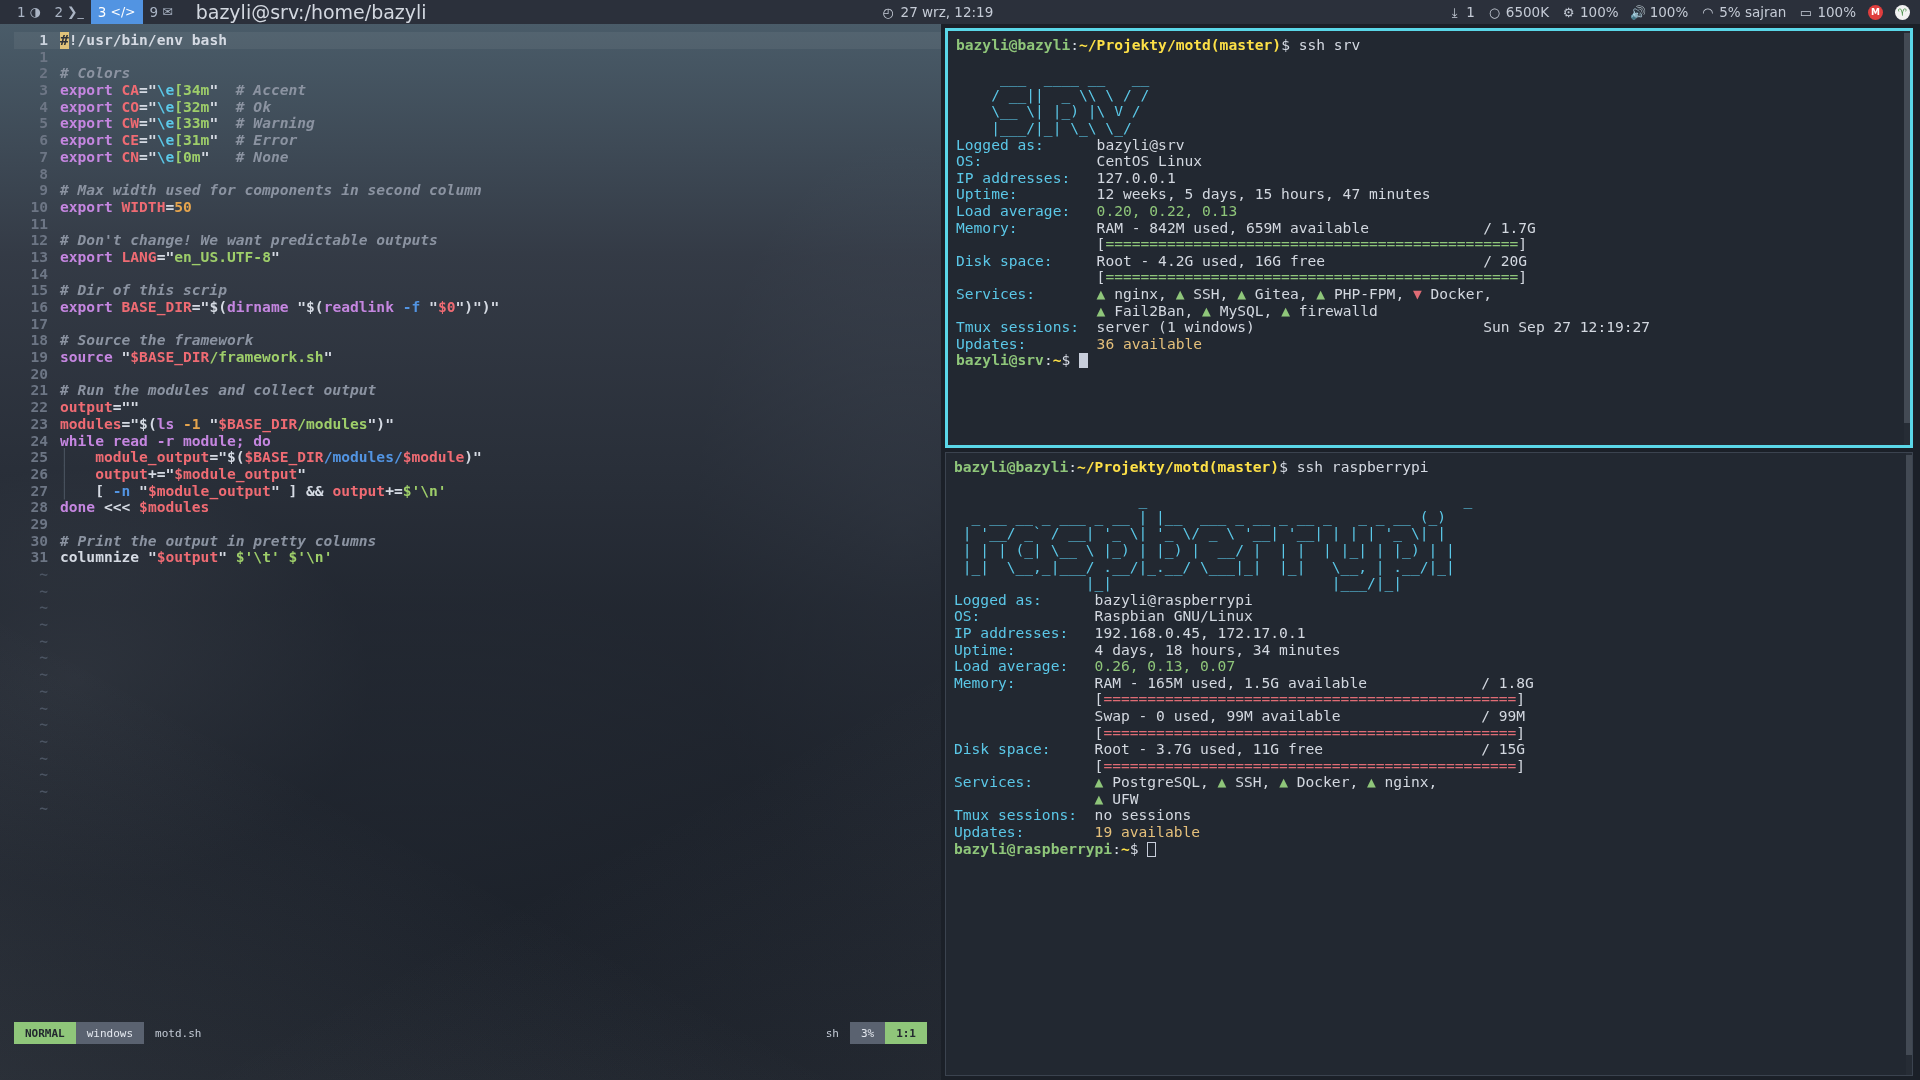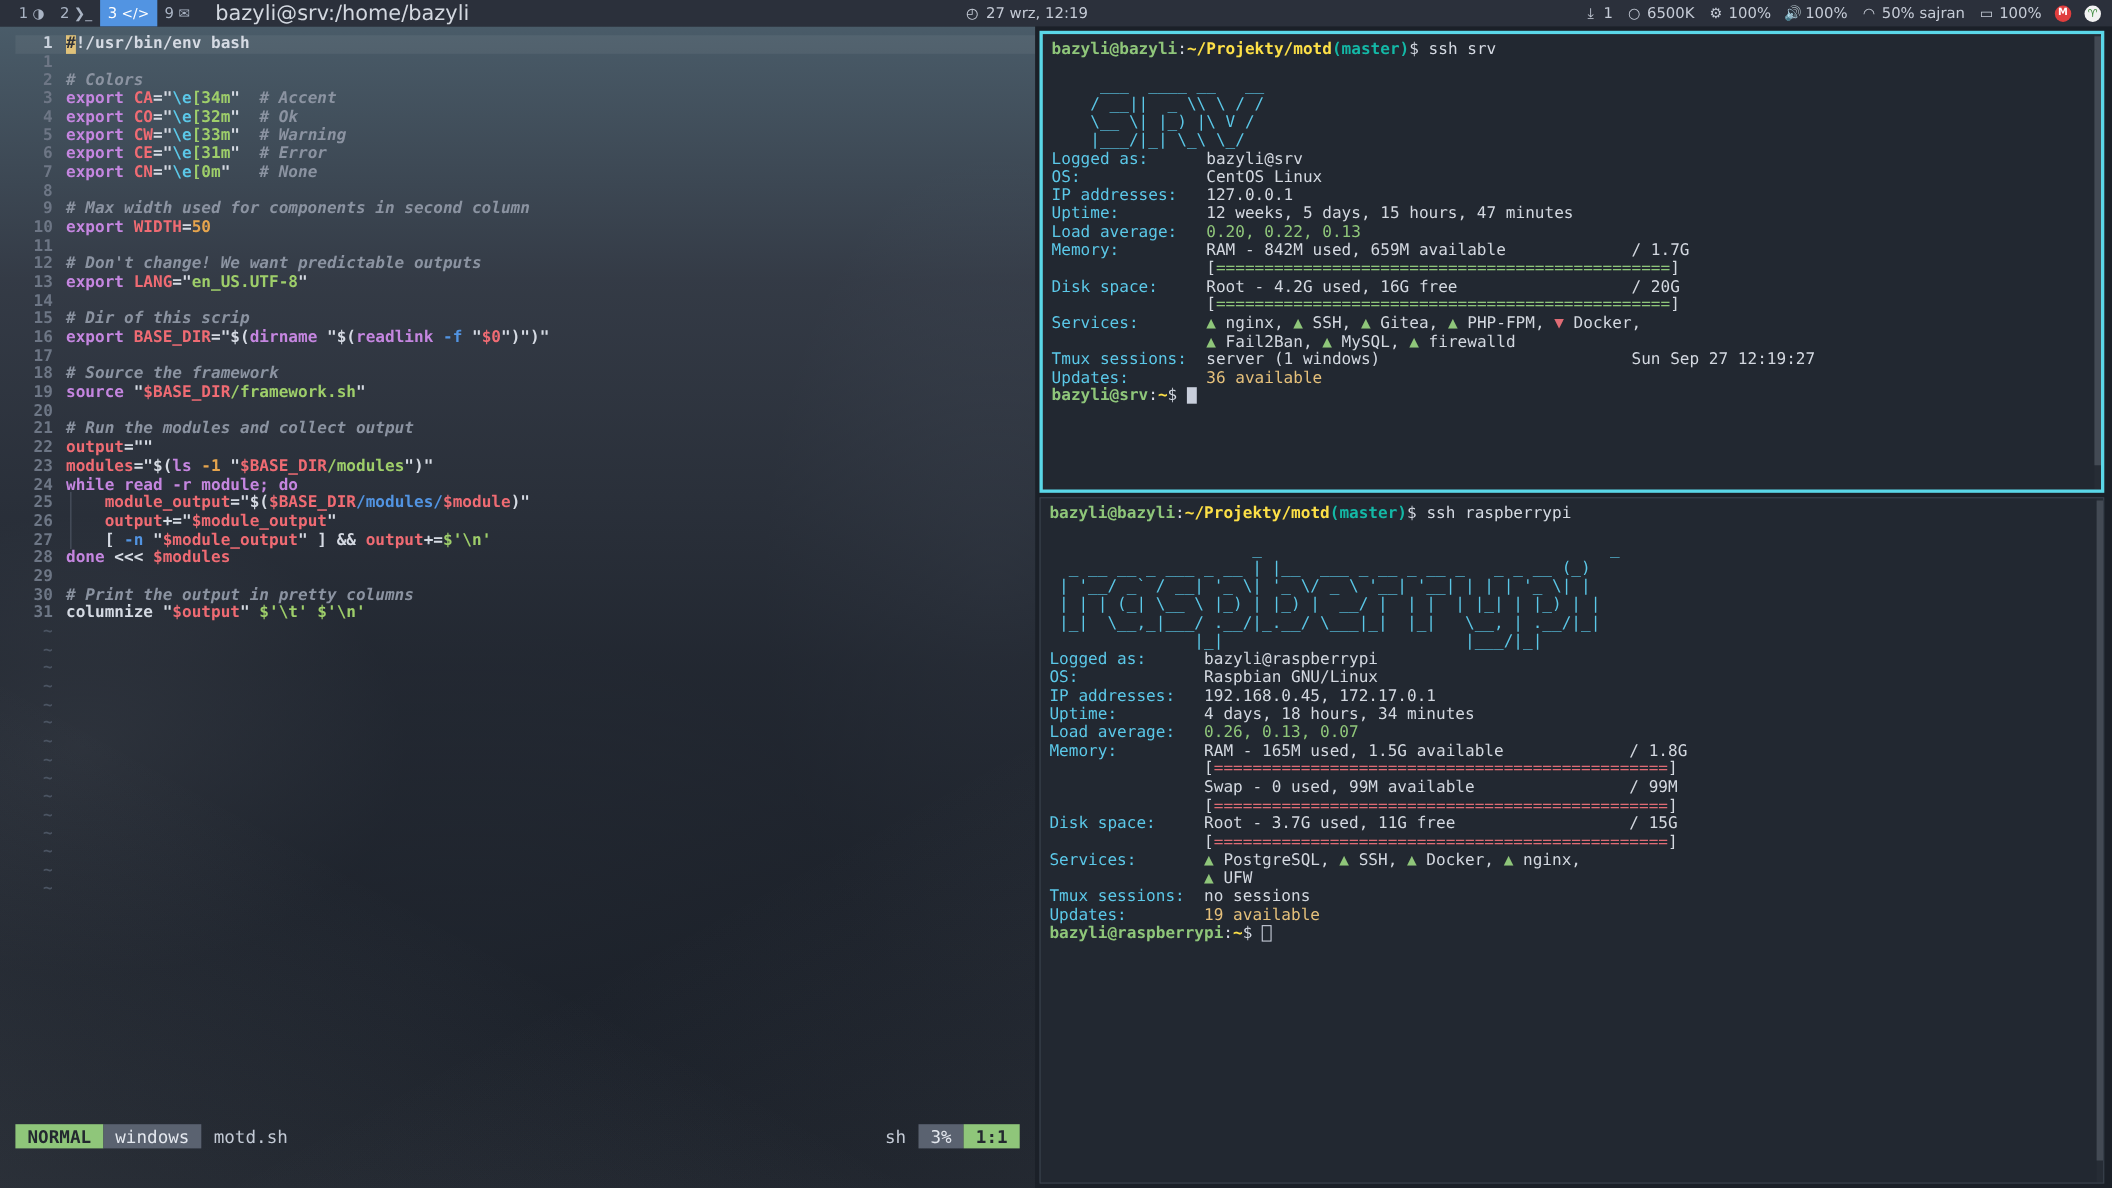--- a/index.html
+++ b/index.html
@@ -100,21 +100,21 @@
     display: inline-block; width: 8.8px; text-align: center;
   }
   .indentguide { color: #4a525f; }
 
   
   #vimstatus {
     position: absolute; left: 14px; bottom: 36px;
     width: 913px; height: 22px;
     display: flex; align-items: stretch;
     font-family: "DejaVu Sans Mono", monospace;
-    font-size: 16px;
+    font-size: 11px;
     background: transparent;
   }
   .vs-mode { background: #8fc67a; color: #23282f; padding: 2px 11px; display:flex; align-items:center; font-weight: bold;}
   .vs-branch { background: #5a6270; color: #e4e8ef; padding: 2px 11px; display:flex; align-items:center;}
   .vs-file { color: #c3cad5; padding: 2px 11px; display:flex; align-items:center;}
   .vs-gap { flex: 1 1 auto; }
   .vs-ft { color: #c3cad5; padding: 2px 11px; display:flex; align-items:center;}
   .vs-pct { background: #5a6270; color: #e4e8ef; padding: 2px 11px; display:flex; align-items:center;}
   .vs-pos { background: #8fc67a; color: #23282f; padding: 2px 11px; display:flex; align-items:center; font-weight: bold;}
 
@@ -136,21 +136,21 @@
   .tcontent {
     padding: 6px 8px;
     font-family: "DejaVu Sans Mono", monospace;
     font-size: 14.6px;
     line-height: 16.6px;
     color: #c8cedb;
     white-space: pre;
   }
   .pr-user { color: #8fc67a; font-weight: bold; }
   .pr-path { color: #fde047; font-weight: bold; }
-  .pr-branch { color: #14b8a6; font-weight: bold; }
+  .pr-branch { color: #fde047; font-weight: bold; }
   .pr-sym { color: #d5dae3; }
   .cmd { color: #d5dae3; }
   .ascii { color: #5bc8e8; }
   .lbl { color: #5bc8e8; }
   .val { color: #d3d8e0; }
   .ok  { color: #8fc67a; text-align: center; }
   .warn{ color: #e5c07b; }
   .err { color: #e06c75; }
   .bar-open { color: #d3d8e0; }
   .bar-ok  { color: #8fc67a; }
@@ -211,21 +211,21 @@
       <span class="itm">
         <span class="sico">⚙</span>
         <span>100%</span>
       </span>
       <span class="itm">
         <span class="sico">🔊</span>
         <span>100%</span>
       </span>
       <span class="itm">
         <span class="sico">◠</span>
-        <span>50% sajran</span>
+        <span>5% sajran</span>
       </span>
       <span class="itm">
         <span class="sico">▭</span>
         <span>100%</span>
       </span>
       <span class="itm">
         <span class="dot-red">M</span>
       </span>
       <span class="itm">
         <span class="dot-green">♈</span>

